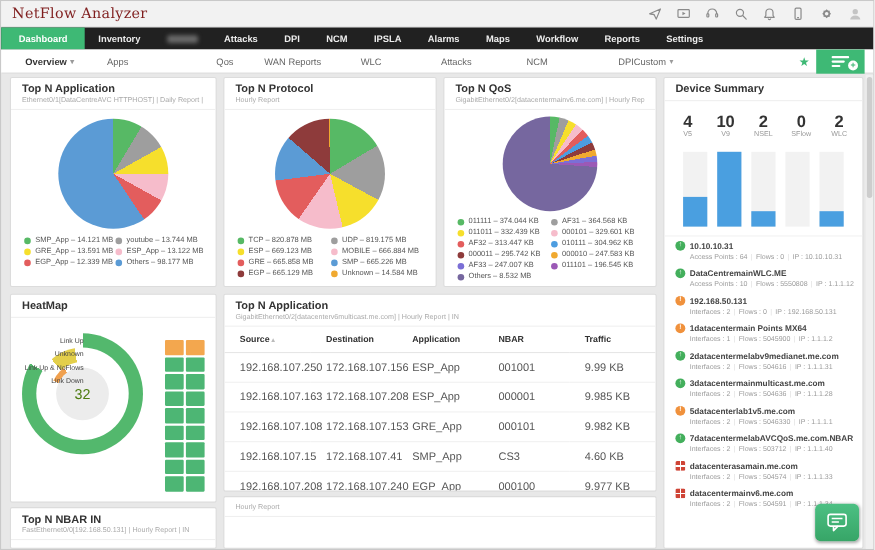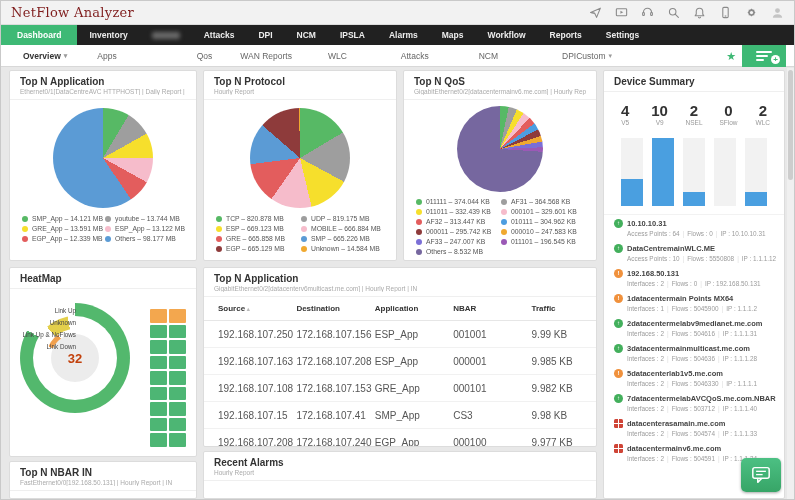--- a/index.html
+++ b/index.html
@@ -83,21 +83,21 @@
 
   
   .hm-body { position:relative; height:160px; }
   .donut { position:absolute; left:10px; top:14px; width:110px; height:110px; }
   .donut div { position:absolute; border-radius:50%; }
   .d-ring  { inset:0; }
   .d-hole1 { inset:13px; background:#fff; }
   .d-wedge-y { inset:13px; }
   .d-hole2 { inset:26px; background:#fff; }
   .d-wedge-o { inset:26px; }
-  .d-center { inset:31px; background:#ececec; display:flex; align-items:center; justify-content:center; font-size:13px; font-weight:bold; color:#c2410c; }
+  .d-center { inset:31px; background:#ececec; display:flex; align-items:center; justify-content:center; font-size:13px; font-weight:normal; color:#4d7c0f; }
   .hm-labels { position:absolute; left:0; top:16px; width:66px; }
   .hm-label { font-size:6.3px; color:#444; text-align:right; height:12px; line-height:12px; white-space:nowrap; }
   .hm-grid { position:absolute; left:140px; top:20px; display:grid; grid-template-columns:repeat(2,17px); gap:2px; }
   .hm-cell { width:17px; height:13.5px; border-radius:1px; }
 
   
   .tbl { width:100%; border-collapse:collapse; table-layout:fixed; }
   .tbl th { font-size:8px; font-weight:bold; color:#333; text-align:left; padding:7px 6px 7px 14px; border-bottom:1px solid #e6e6e6; cursor:pointer; }
   .tbl th .sort { color:#bbb; font-size:6px; }
   .tbl td { font-size:10px; color:#555; padding:7.5px 6px 7.5px 14px; border-bottom:1px solid #f1f1f1; }
@@ -556,36 +556,35 @@
               <td>172.168.107.153</td>
               <td>GRE_App</td>
               <td>000101</td>
               <td>9.982 KB</td>
             </tr>
             <tr>
               <td>192.168.107.15</td>
               <td>172.168.107.41</td>
               <td>SMP_App</td>
               <td>CS3</td>
-              <td>9.98 KB</td>
+              <td>4.60 KB</td>
             </tr>
             <tr>
               <td>192.168.107.208</td>
               <td>172.168.107.240</td>
               <td>EGP_App</td>
               <td>000100</td>
               <td>9.977 KB</td>
             </tr>
           </tbody>
       </table>
     </div>
 
     <div class="card w-alarm">
       <div class="card-head">
-        <div class="card-title">Recent Alarms</div>
         <div class="card-sub">Hourly Report</div>
       </div>
     </div>
 
     <div class="card w-nbar">
       <div class="card-head">
         <div class="card-title">Top N NBAR IN</div>
         <div class="card-sub">FastEthernet0/0[192.168.50.131] | Hourly Report | IN</div>
       </div>
     </div>

